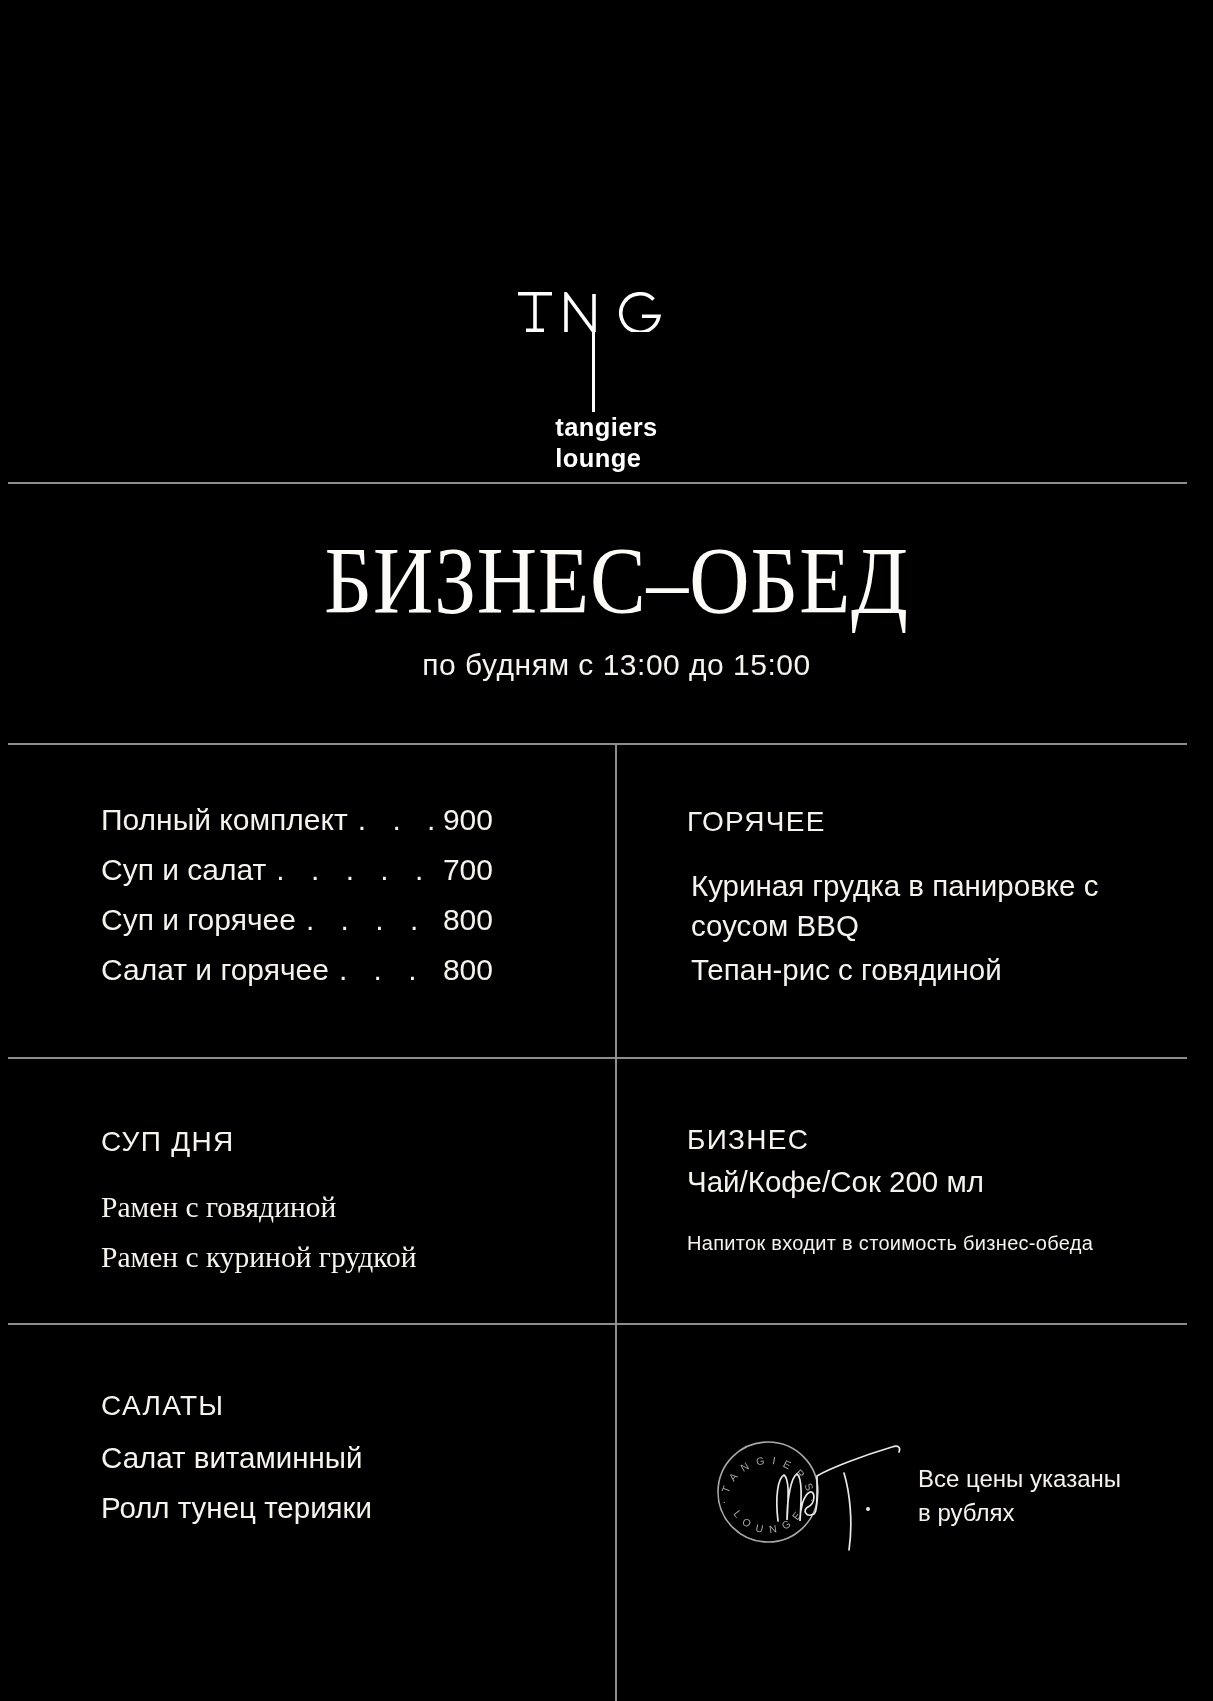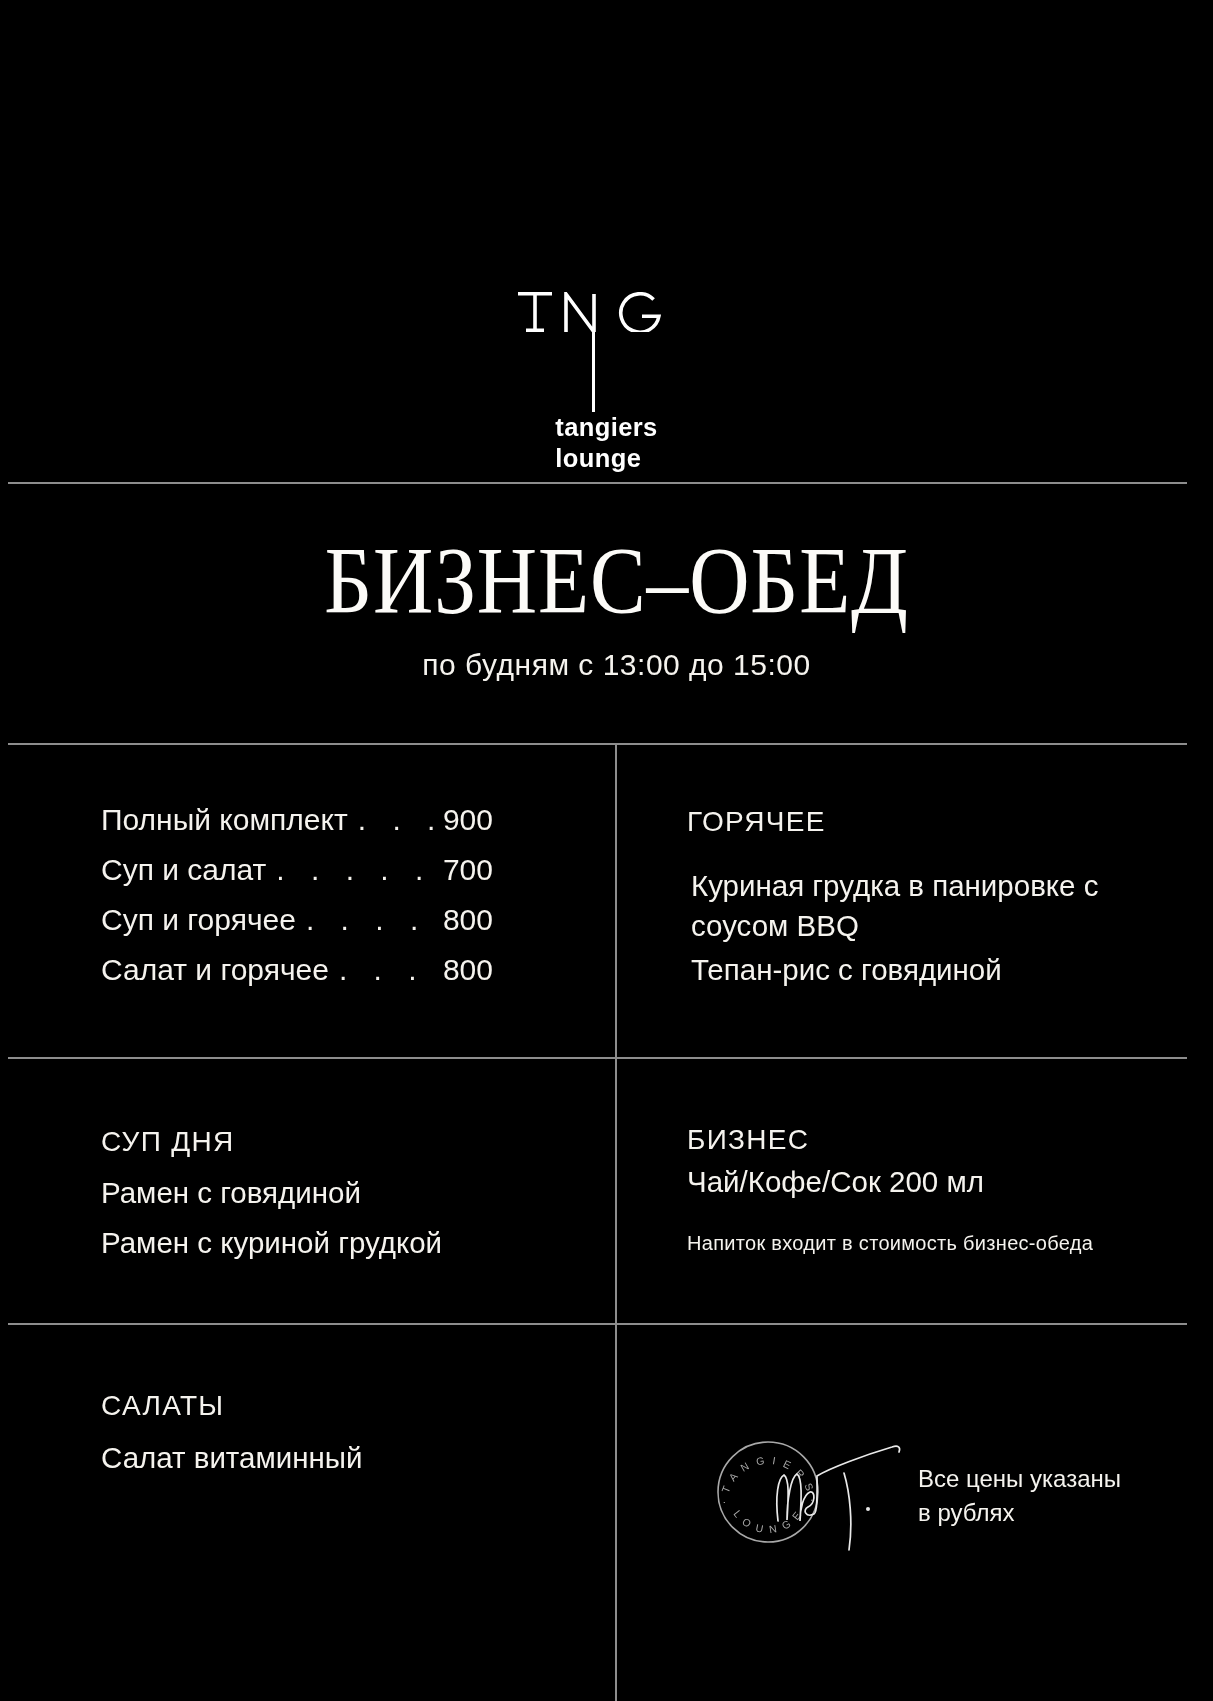--- a/index.html
+++ b/index.html
@@ -33,21 +33,21 @@
   .combo-row{display:flex; align-items:baseline; height:50px; font-size:30px; white-space:nowrap;}
   .combo-dots{flex:1; text-align:right; letter-spacing:9px; overflow:hidden; margin-left:10px;}
   .combo-price{min-width:60px; text-align:right;}
   
   .section-heading{font-size:28px; letter-spacing:1.3px; line-height:32px;}
   .menu-items{font-size:29.5px; line-height:50px;}
   .sec-hot{position:absolute; left:687px; top:806px; width:437px;}
   .sec-hot .menu-items{margin-top:28px; line-height:40px;}
   .sec-hot .menu-item{margin:4px;}
   .sec-soup{position:absolute; left:101px; top:1126px; width:460px;}
-  .sec-soup .menu-items{margin-top:10px;}
+  .sec-soup .menu-items{margin-top:24px;font-family:Liberation Serif, serif;}
   .sec-drinks{position:absolute; left:687px; top:1124px; width:480px;}
   .sec-drinks .drink-item{margin-top:6px; font-size:29.5px; line-height:40px;}
   .sec-drinks .drink-note{margin-top:28px; font-size:20px; line-height:26px; letter-spacing:.3px;}
   .sec-salads{position:absolute; left:101px; top:1390px; width:460px;}
   .sec-salads .menu-items{margin-top:11px;}
   
   .stamp-svg{position:absolute; left:700px; top:1428px;}
   .stamp-svg .ring{fill:none; stroke:var(--stamp); stroke-width:1.6;}
   .stamp-svg text{fill:var(--stamp); font-family:"Liberation Sans",sans-serif; font-size:10.5px; letter-spacing:2.2px;}
   .stamp-svg .sig{fill:none; stroke:var(--sig); stroke-width:1.7; stroke-linecap:round;}
@@ -124,20 +124,21 @@
   <div class="sec-drinks">
     <div class="section-heading">БИЗНЕС</div>
     <div class="drink-item">Чай/Кофе/Сок 200 мл</div>
     <div class="drink-note">Напиток входит в стоимость бизнес-обеда</div>
   </div>
 
   <div class="sec-salads">
     <div class="section-heading">САЛАТЫ</div>
     <div class="menu-items">
       <div class="menu-item">Салат витаминный</div>
+      <div class="menu-item">Ролл тунец терияки</div>
     </div>
   </div>
 
   <svg class="stamp-svg" width="220" height="140" viewBox="0 0 220 140">
     <defs>
       <path id="arcTop" d="M 27 77 A 41 41 0 1 1 109 77"></path>
       <path id="arcBottom" d="M 34.4 87.5 A 41 41 0 0 0 101.6 87.5"></path>
     </defs>
     <circle class="ring" cx="68" cy="64" r="50"></circle>
     <text><textPath href="#arcTop" startOffset="50%" text-anchor="middle">· T A N G I E R S ·</textPath></text>

